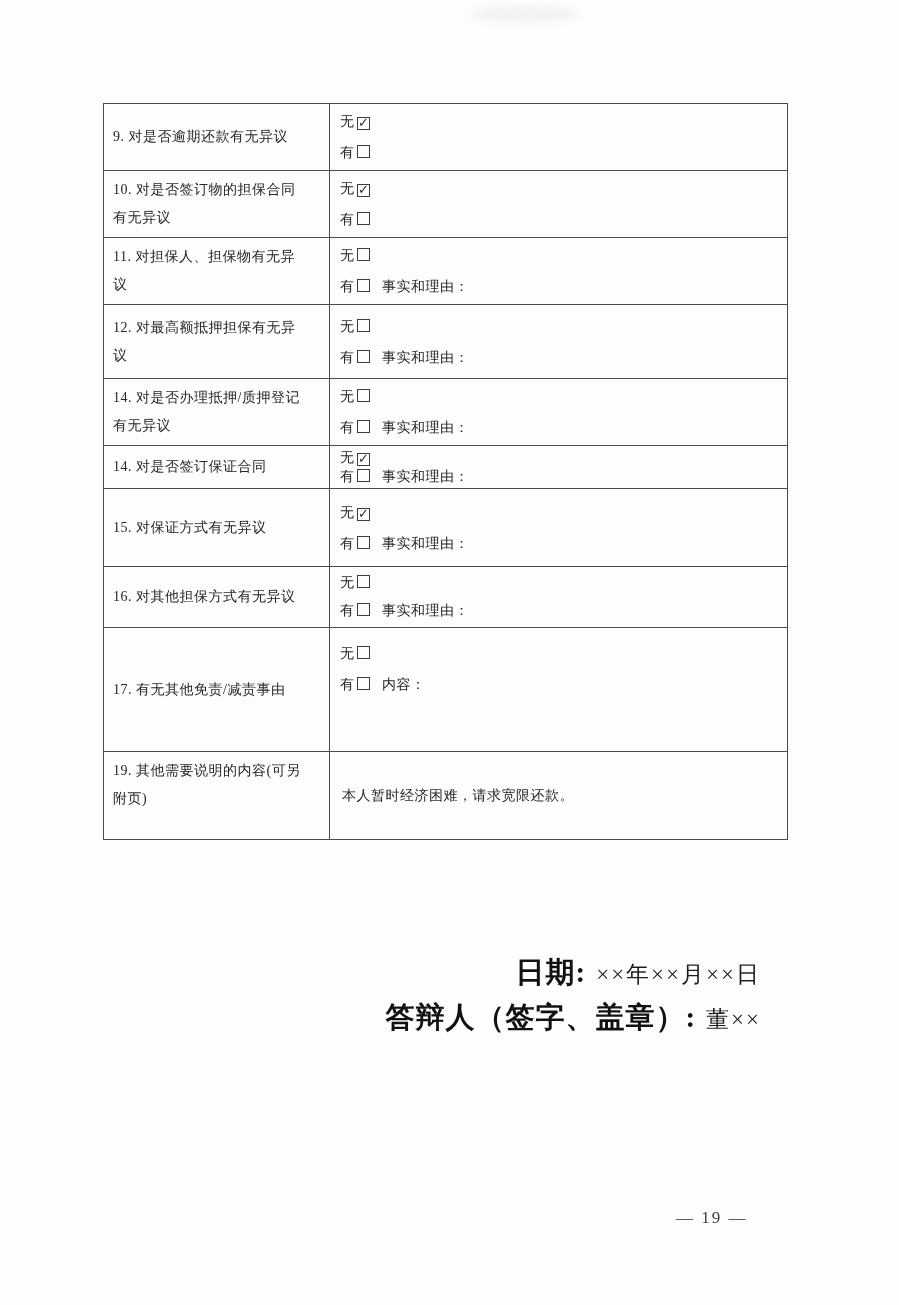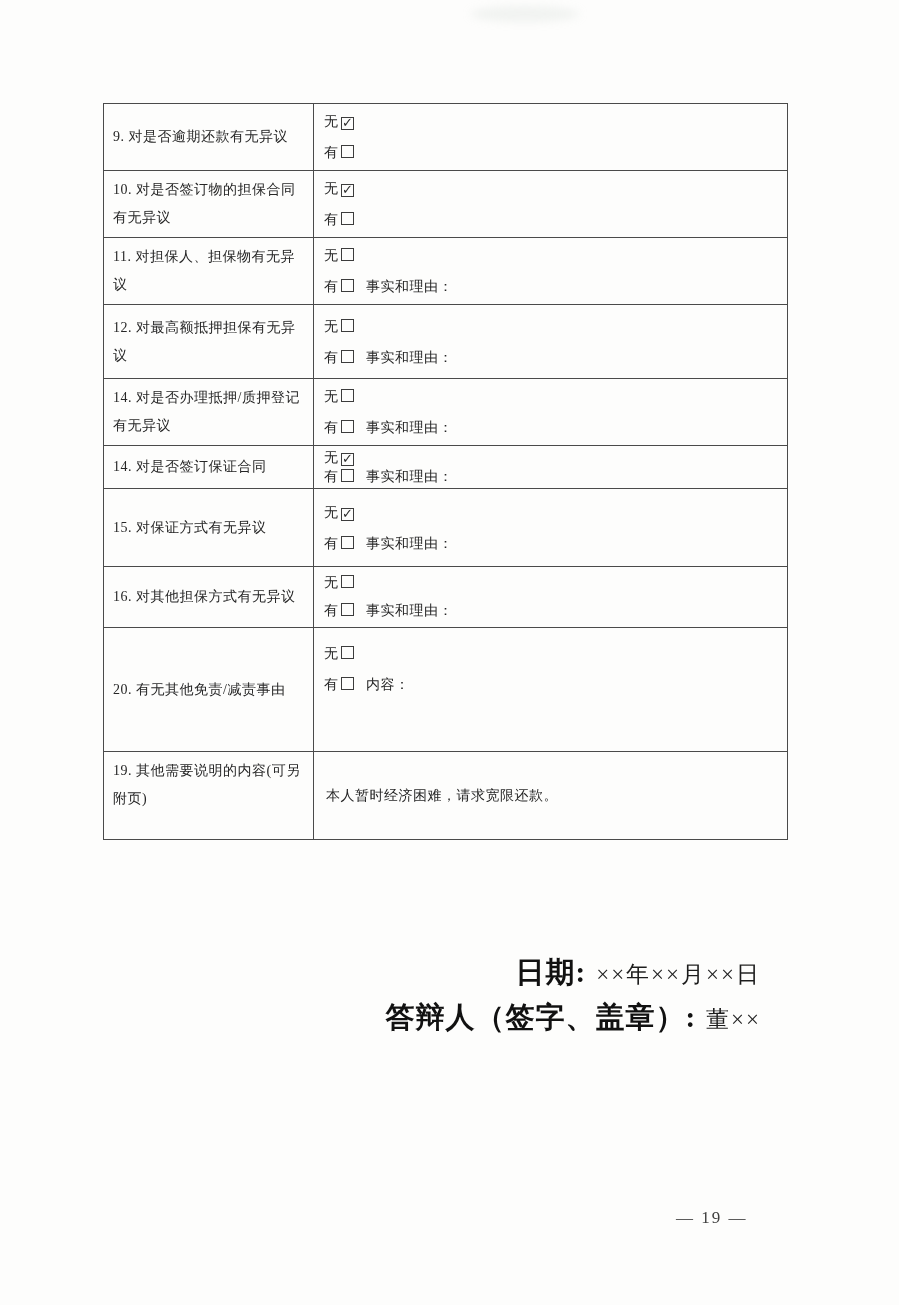--- a/index.html
+++ b/index.html
@@ -22,21 +22,21 @@
     border-collapse:collapse;
     table-layout:fixed;
   }
   table.form td{
     border:1px solid #4a4a4a;
     vertical-align:middle;
     font-size:14px;
   }
   td.lbl{
     width:192px;
-    padding:3px 8px 3px 9px;
+    padding:3px 24px 3px 9px;
     line-height:28px;
     letter-spacing:0.5px;
   }
   td.opts{
     padding:2px 6px 2px 10px;
   }
   td.content{
     padding:2px 6px 2px 12px;
     letter-spacing:0.5px;
   }
@@ -165,21 +165,21 @@
 
       <tr class="r7">
         <td class="lbl">16. 对其他担保方式有无异议</td>
         <td class="opts">
           <div class="oline"><span class="olabel">无</span><span class="box"></span></div>
           <div class="oline"><span class="olabel">有</span><span class="box"></span><span class="suffix">事实和理由：</span></div>
         </td>
       </tr>
 
       <tr class="r8">
-        <td class="lbl">20. 有无其他免责/减责事由</td>
+        <td class="lbl">17. 有无其他免责/减责事由</td>
         <td class="opts">
           <div class="oline"><span class="olabel">无</span><span class="box"></span></div>
           <div class="oline"><span class="olabel">有</span><span class="box"></span><span class="suffix">内容：</span></div>
         </td>
       </tr>
 
       <tr class="r9">
         <td class="lbl">19. 其他需要说明的内容(可另附页)</td>
         <td class="content">本人暂时经济困难，请求宽限还款。</td>
       </tr>

